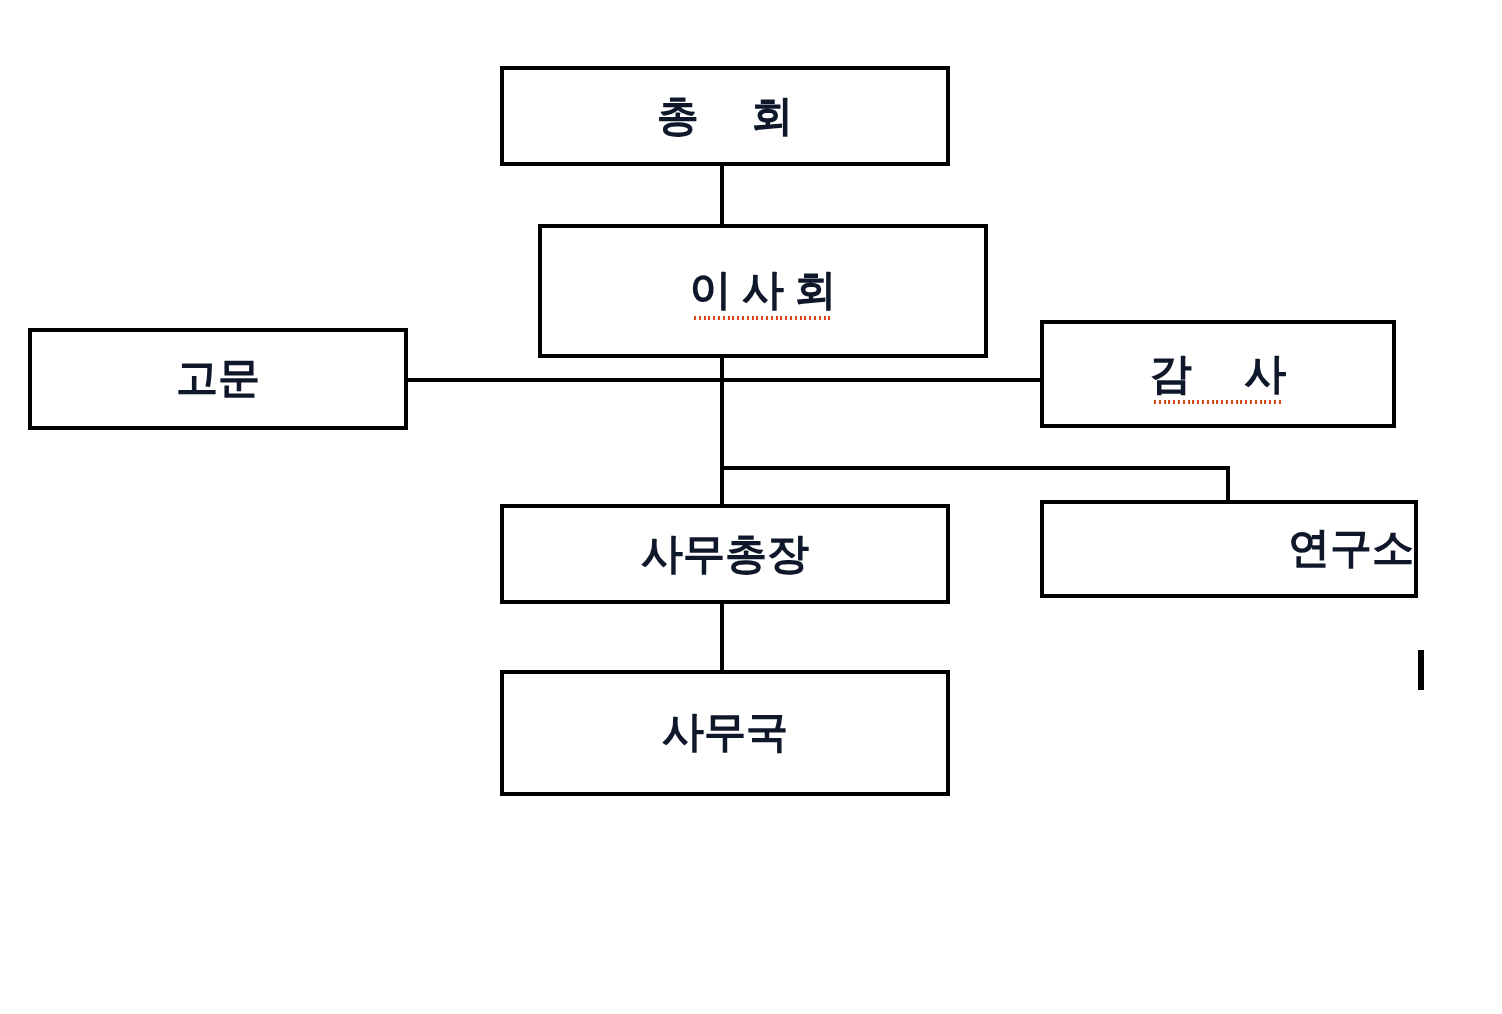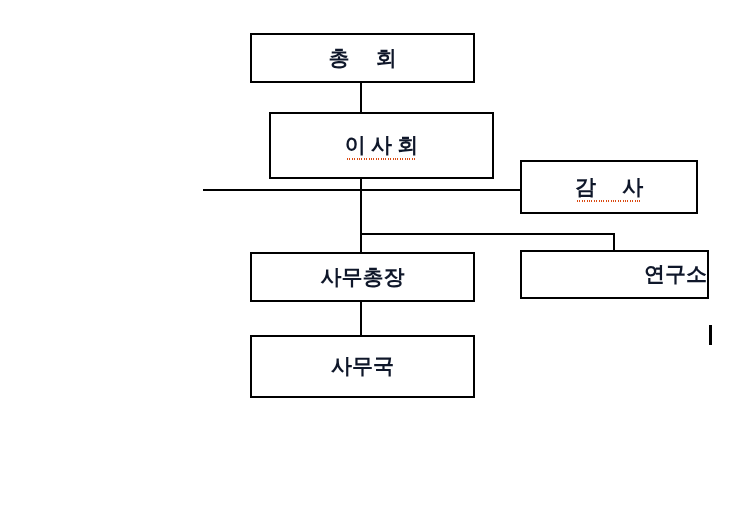--- a/index.html
+++ b/index.html
@@ -82,20 +82,23 @@
   <div class="connector" style="left:360px; top:302px; width:2px; height:34px;"></div>
 
   <div class="node" style="left:250px; top:33px; width:225px; height:50px;">
     <span class="node-label">총     회</span>
   </div>
 
   <div class="node" style="left:250px; top:112px; width:225px; height:67px;margin-left:19px;">
     <span class="node-label squiggle">이 사 회</span>
   </div>
 
+  <div class="node" style="left:14px; top:164px; width:190px; height:51px;">
+    <span class="node-label">고문</span>
+  </div>
 
   <div class="node" style="left:520px; top:160px; width:178px; height:54px;">
     <span class="node-label squiggle">감     사</span>
   </div>
 
   <div class="node" style="left:250px; top:252px; width:225px; height:50px;justify-content:center;">
     <span class="node-label">사무총장</span>
   </div>
 
   <div class="node" style="left:520px; top:250px; width:189px; height:49px;justify-content:flex-end;">

